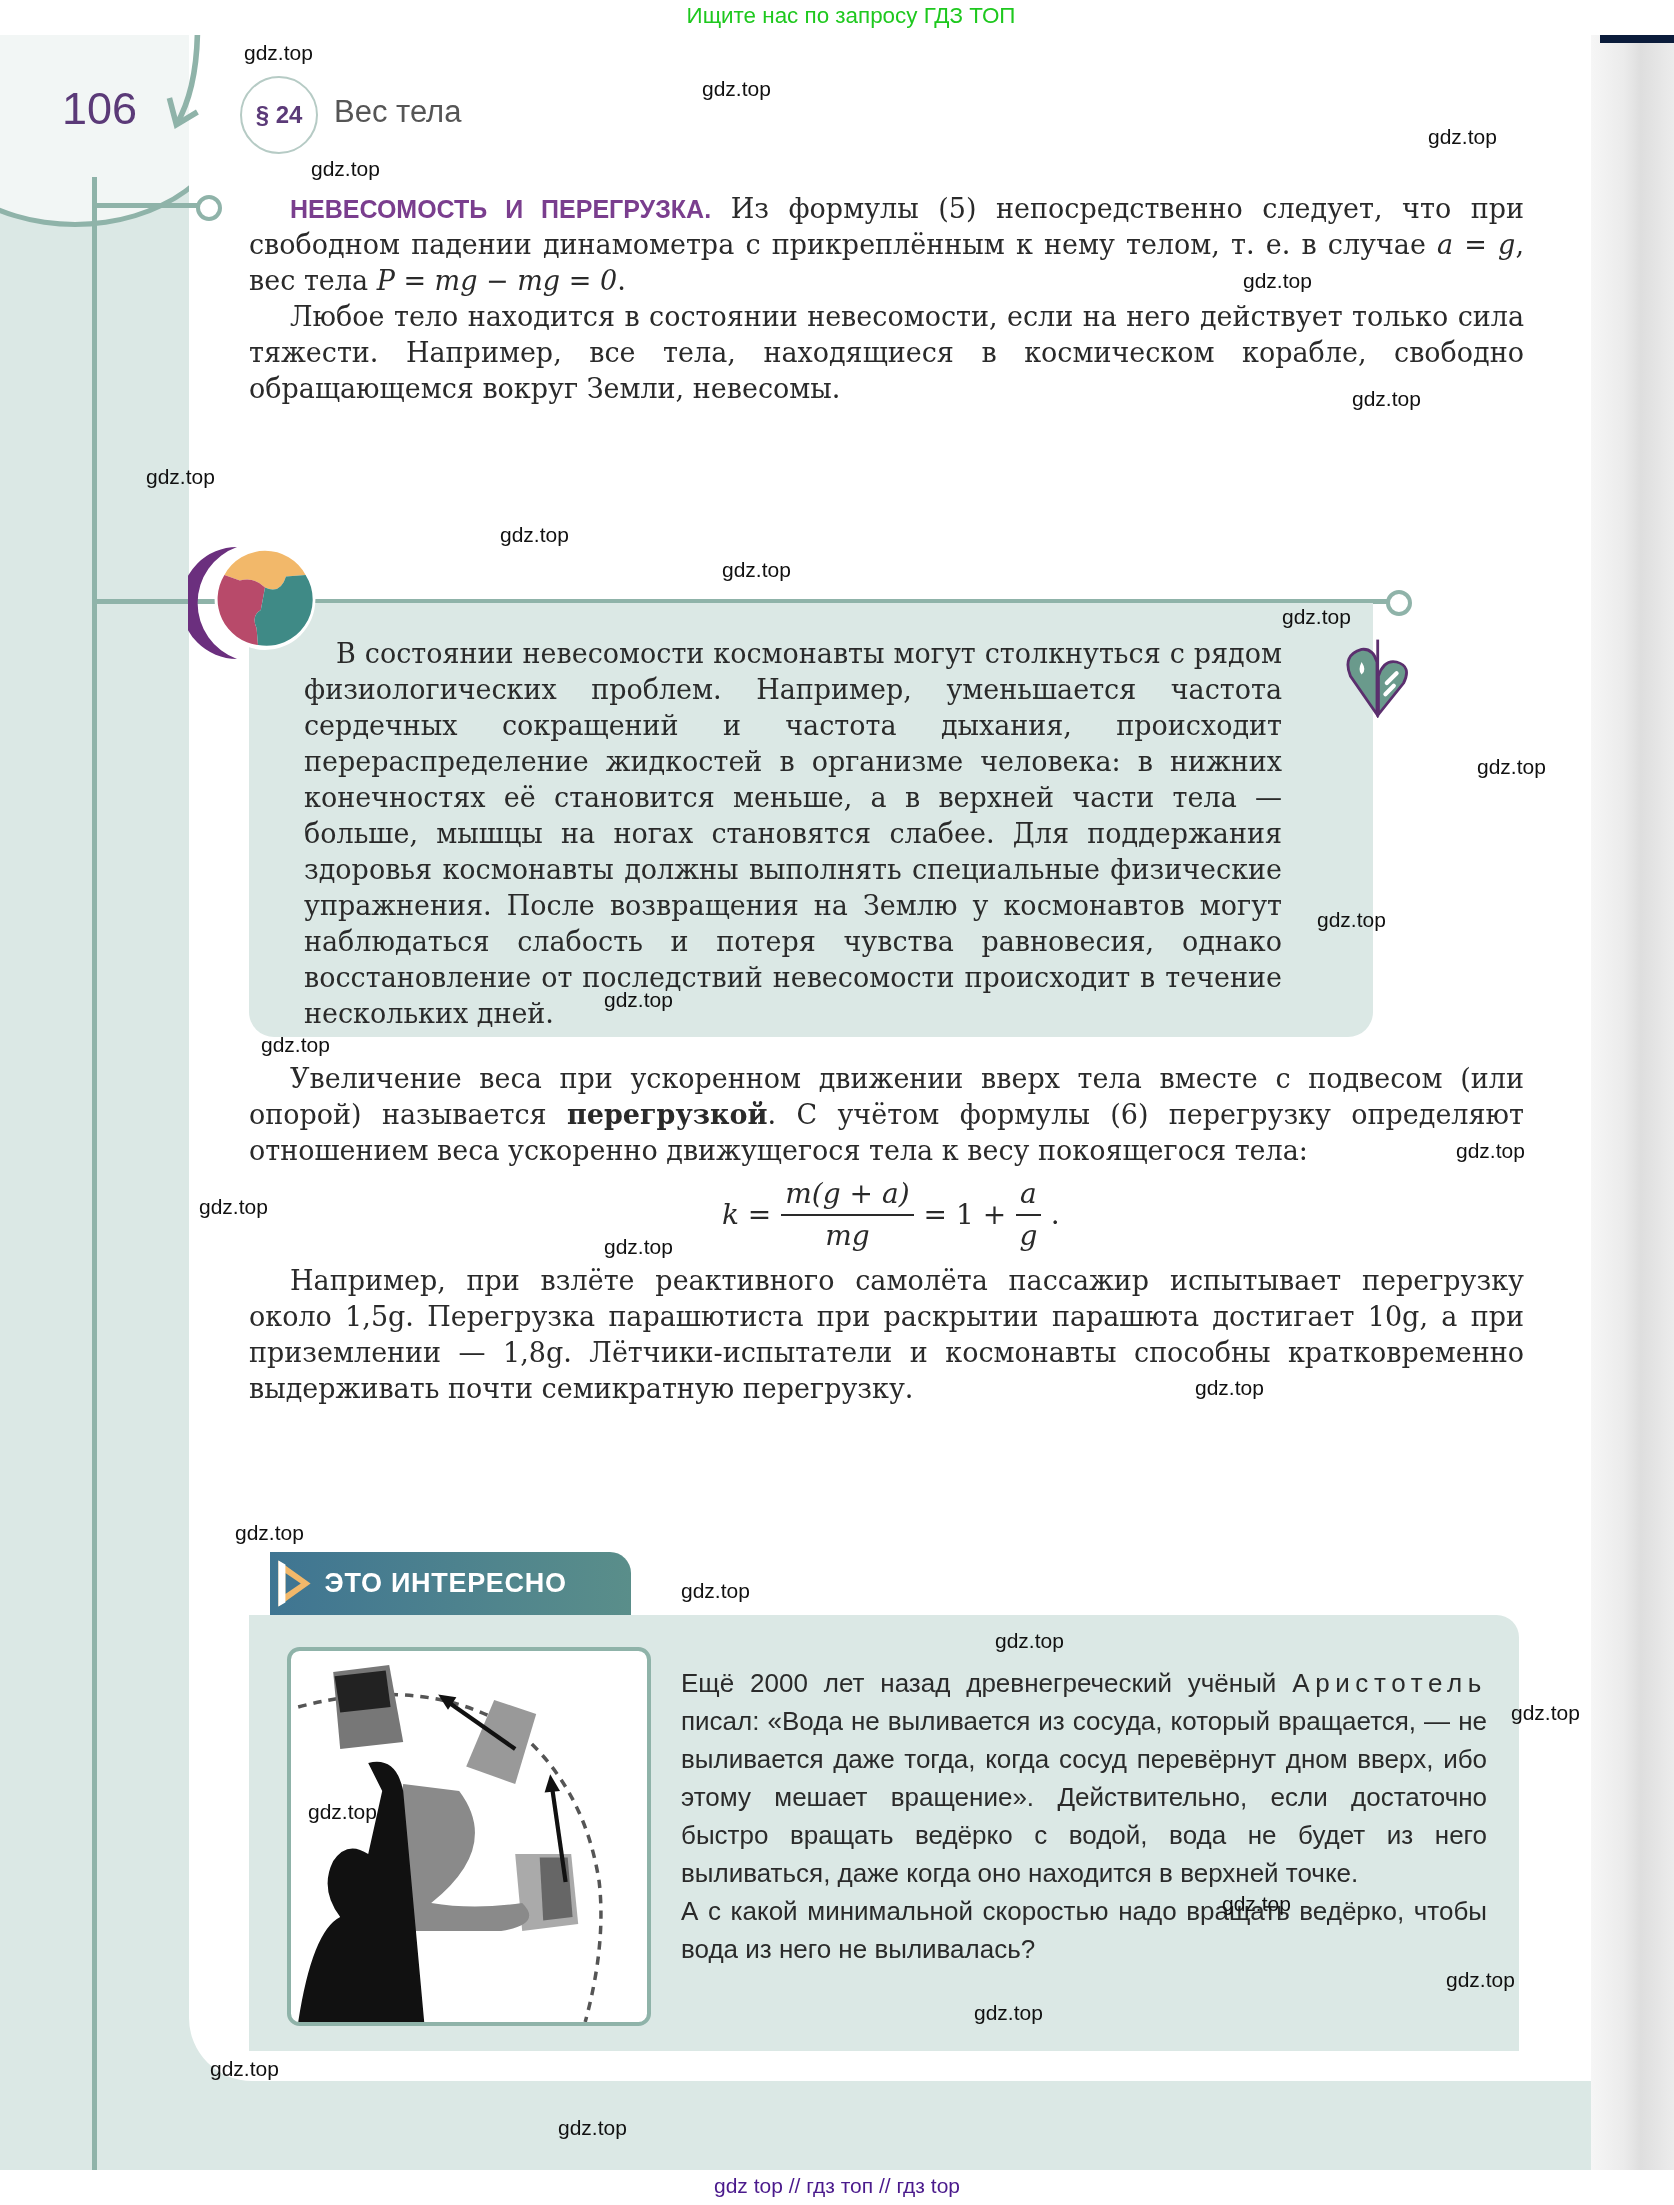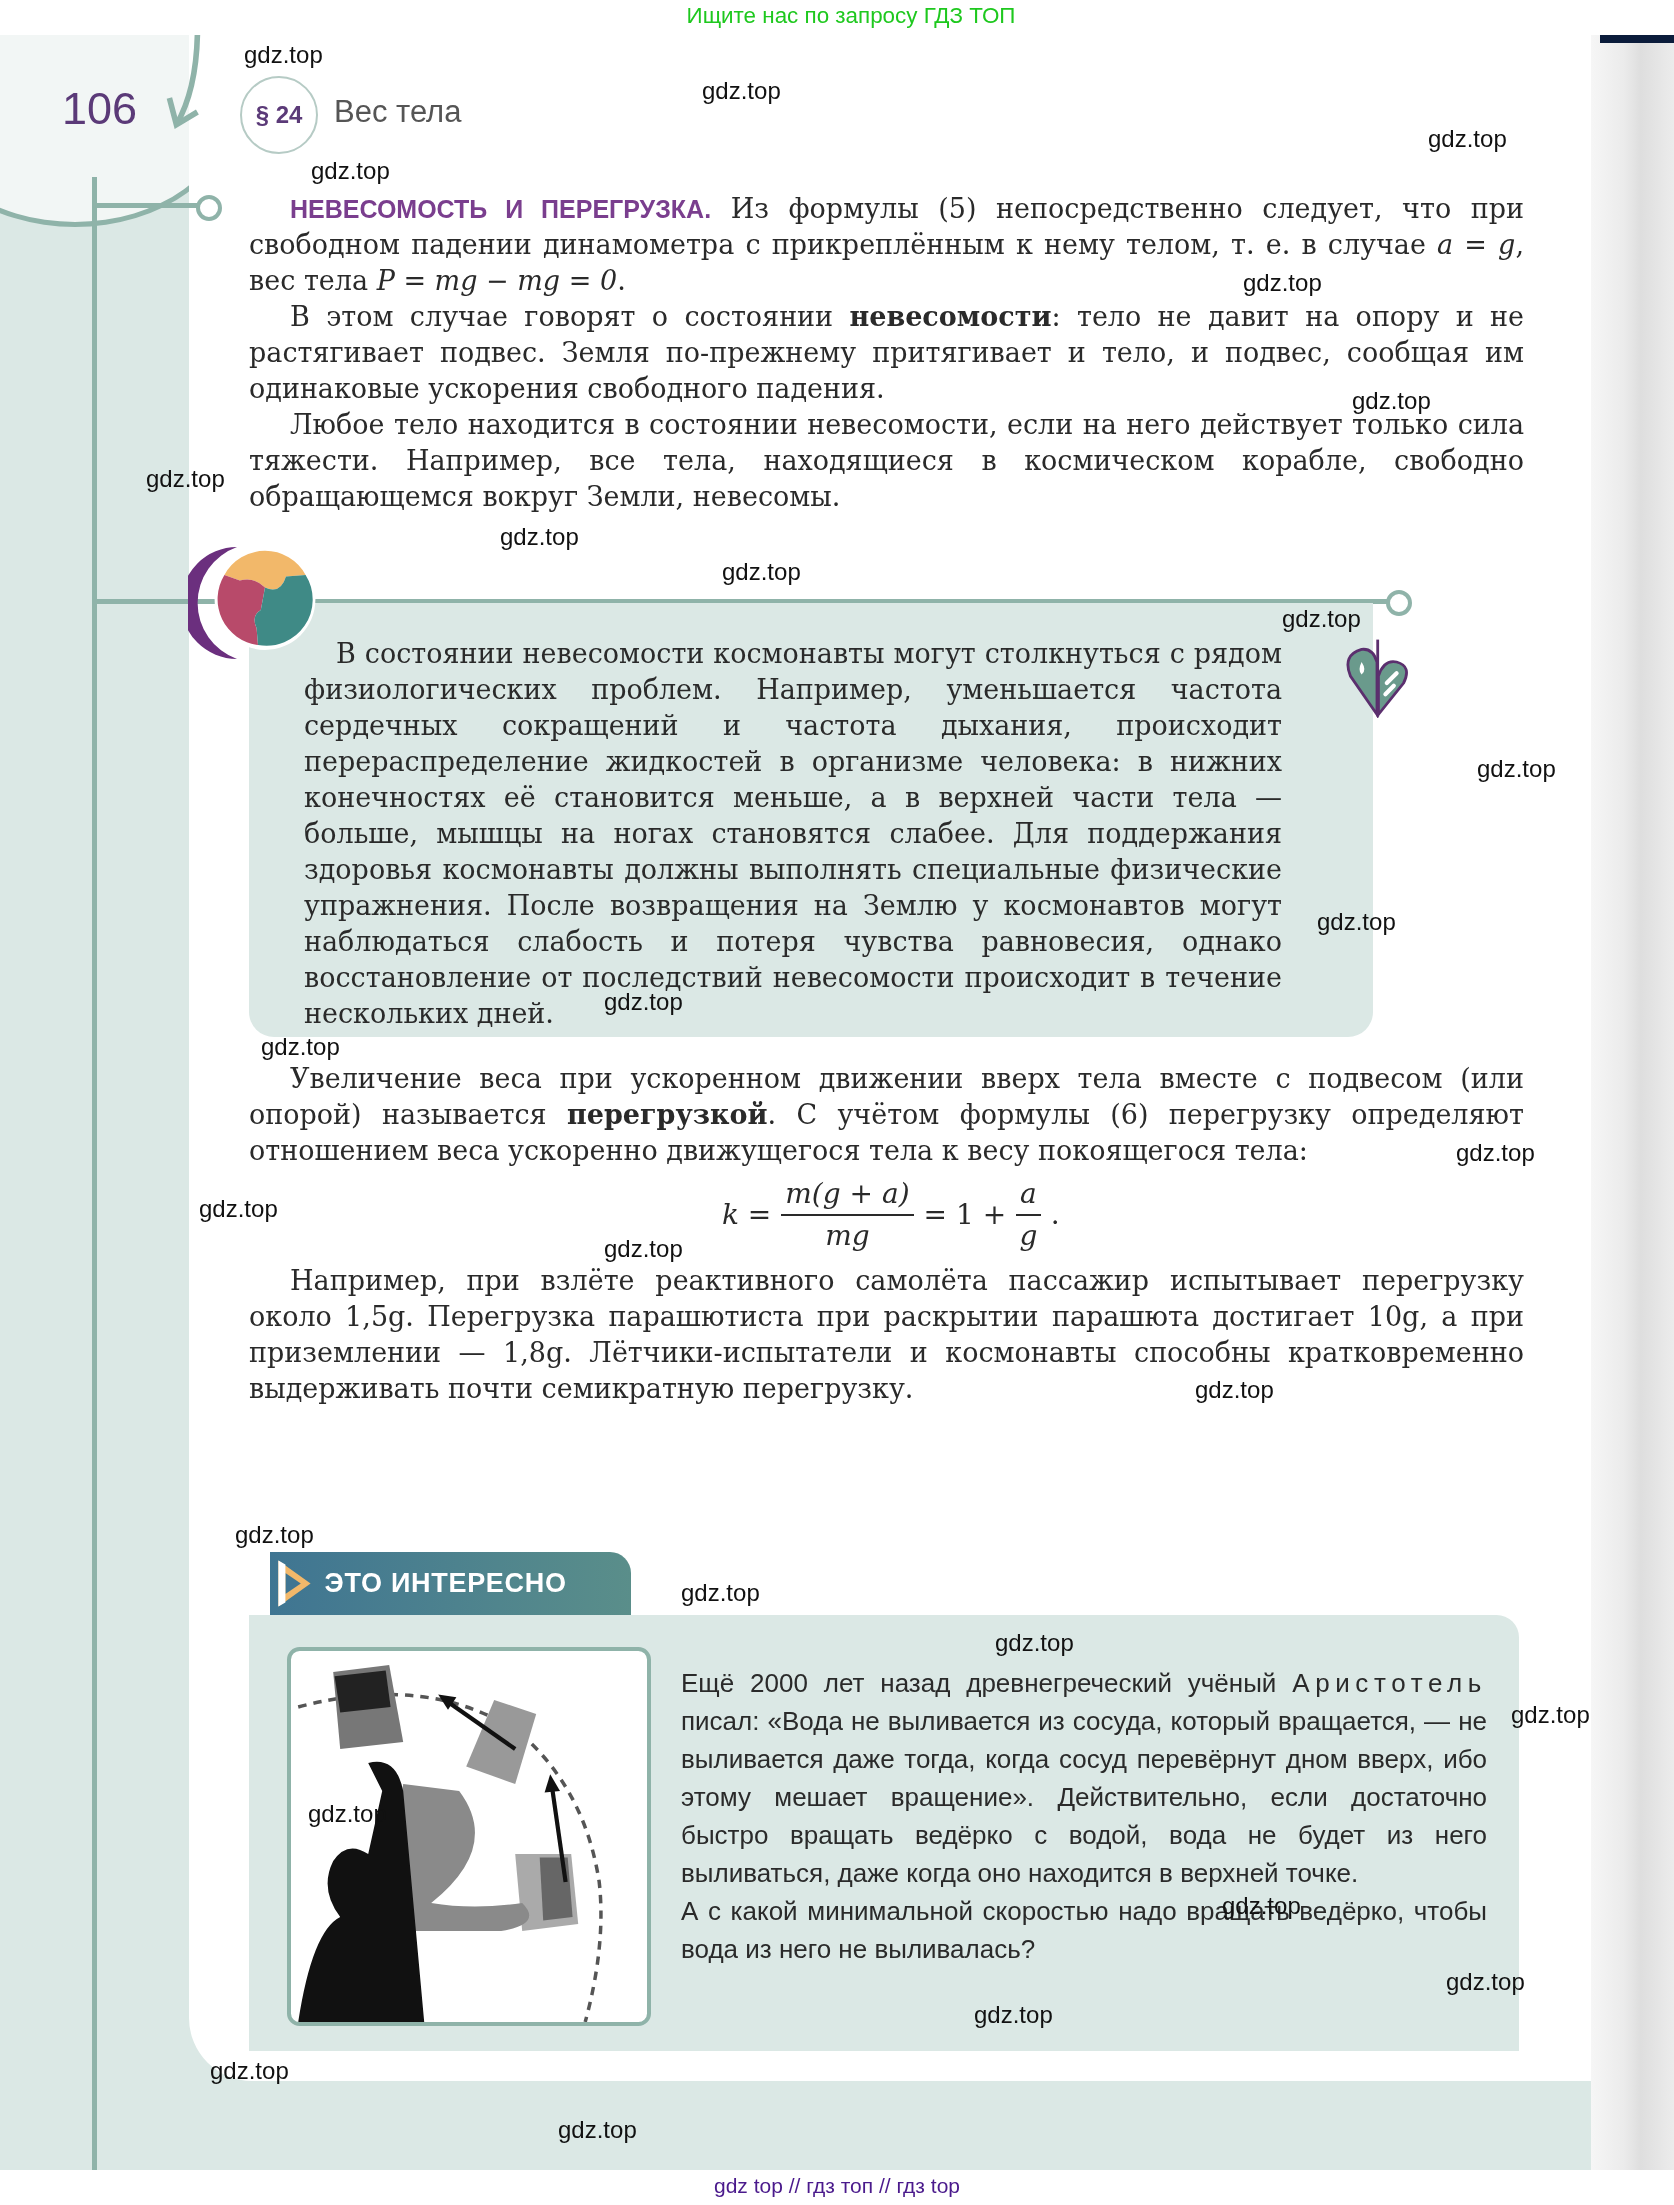--- a/index.html
+++ b/index.html
@@ -97,21 +97,21 @@
     background:#ffffff; border:4.2px solid #8fb3a9; border-radius:12.6px; overflow:hidden;
   }
   .interest-text {
     position:absolute; left:681px; top:1664px; width:806px;
     font-family:"Liberation Sans", sans-serif; font-size:26px; line-height:38px; color:#2a2a2a;
     text-align:justify;
   }
   .interest-text p { margin:0; }
   .spaced { letter-spacing:5.6px; }
   .wm {
-    position:absolute; font-family:"Liberation Sans", sans-serif; font-size:24px; color:#111;
+    position:absolute; font-family:"Liberation Sans", sans-serif; font-size:21px; color:#111;
   }
   .bottom-banner {
     position:absolute; left:0; top:2170px; width:1674px; height:29px; background:#fff;
     text-align:center; font-family:"Liberation Sans", sans-serif; font-size:21px; color:#4a1a8c; line-height:32px;
   }
 </style>
 </head>
 <body>
 
 <div class="top-banner">Ищите нас по запросу ГДЗ ТОП</div>
@@ -136,23 +136,20 @@
 
 <div class="page-number">106</div>
 <div class="section-badge">
   <span>§ 24</span>
 </div>
 <div class="section-title">Вес тела</div>
 
 <div class="text-block" style="top:191px;">
   <p>
     <span class="heading-inline">НЕВЕСОМОСТЬ И ПЕРЕГРУЗКА.</span><span> Из формулы (5) непосредственно следует, что при свободном падении динамометра с прикреплённым к нему телом, т. е. в случае </span><span class="math">a = g</span><span>,  вес тела  </span><span class="math">P = mg − mg = 0</span><span>.</span>
-  </p>
-  <p>
-    <span>В этом случае говорят о состоянии </span><span class="bold">невесомости</span><span>: тело не давит на опору и не растягивает подвес. Земля по-прежнему притягивает и тело, и подвес, сообщая им одинаковые ускорения свободного падения.</span>
   </p>
   <p>Любое тело находится в состоянии невесомости, если на него действует только сила тяжести. Например, все тела, находящиеся в космическом корабле, свободно обращающемся вокруг Земли, невесомы.</p>
 </div>
 
 <div class="aside-box"></div>
 <svg class="puzzle-icon" viewBox="0 0 190 190">
   <path d="M70 20 A85 85 0 0 0 70 180 A78 78 0 0 1 70 20Z" fill="#6b2f7e"></path>
   <circle cx="110" cy="95" r="72" fill="#ffffff"></circle>
   <path d="M52 60 A66 66 0 0 1 168 60 L140 62 Q132 88 110 78 Q94 62 74 68Z" fill="#f2b86a"></path>
   <path d="M52 60 L74 68 Q94 62 110 78 L104 110 Q90 118 98 136 L100 160 A66 66 0 0 1 52 60Z" fill="#b84a6a"></path>

